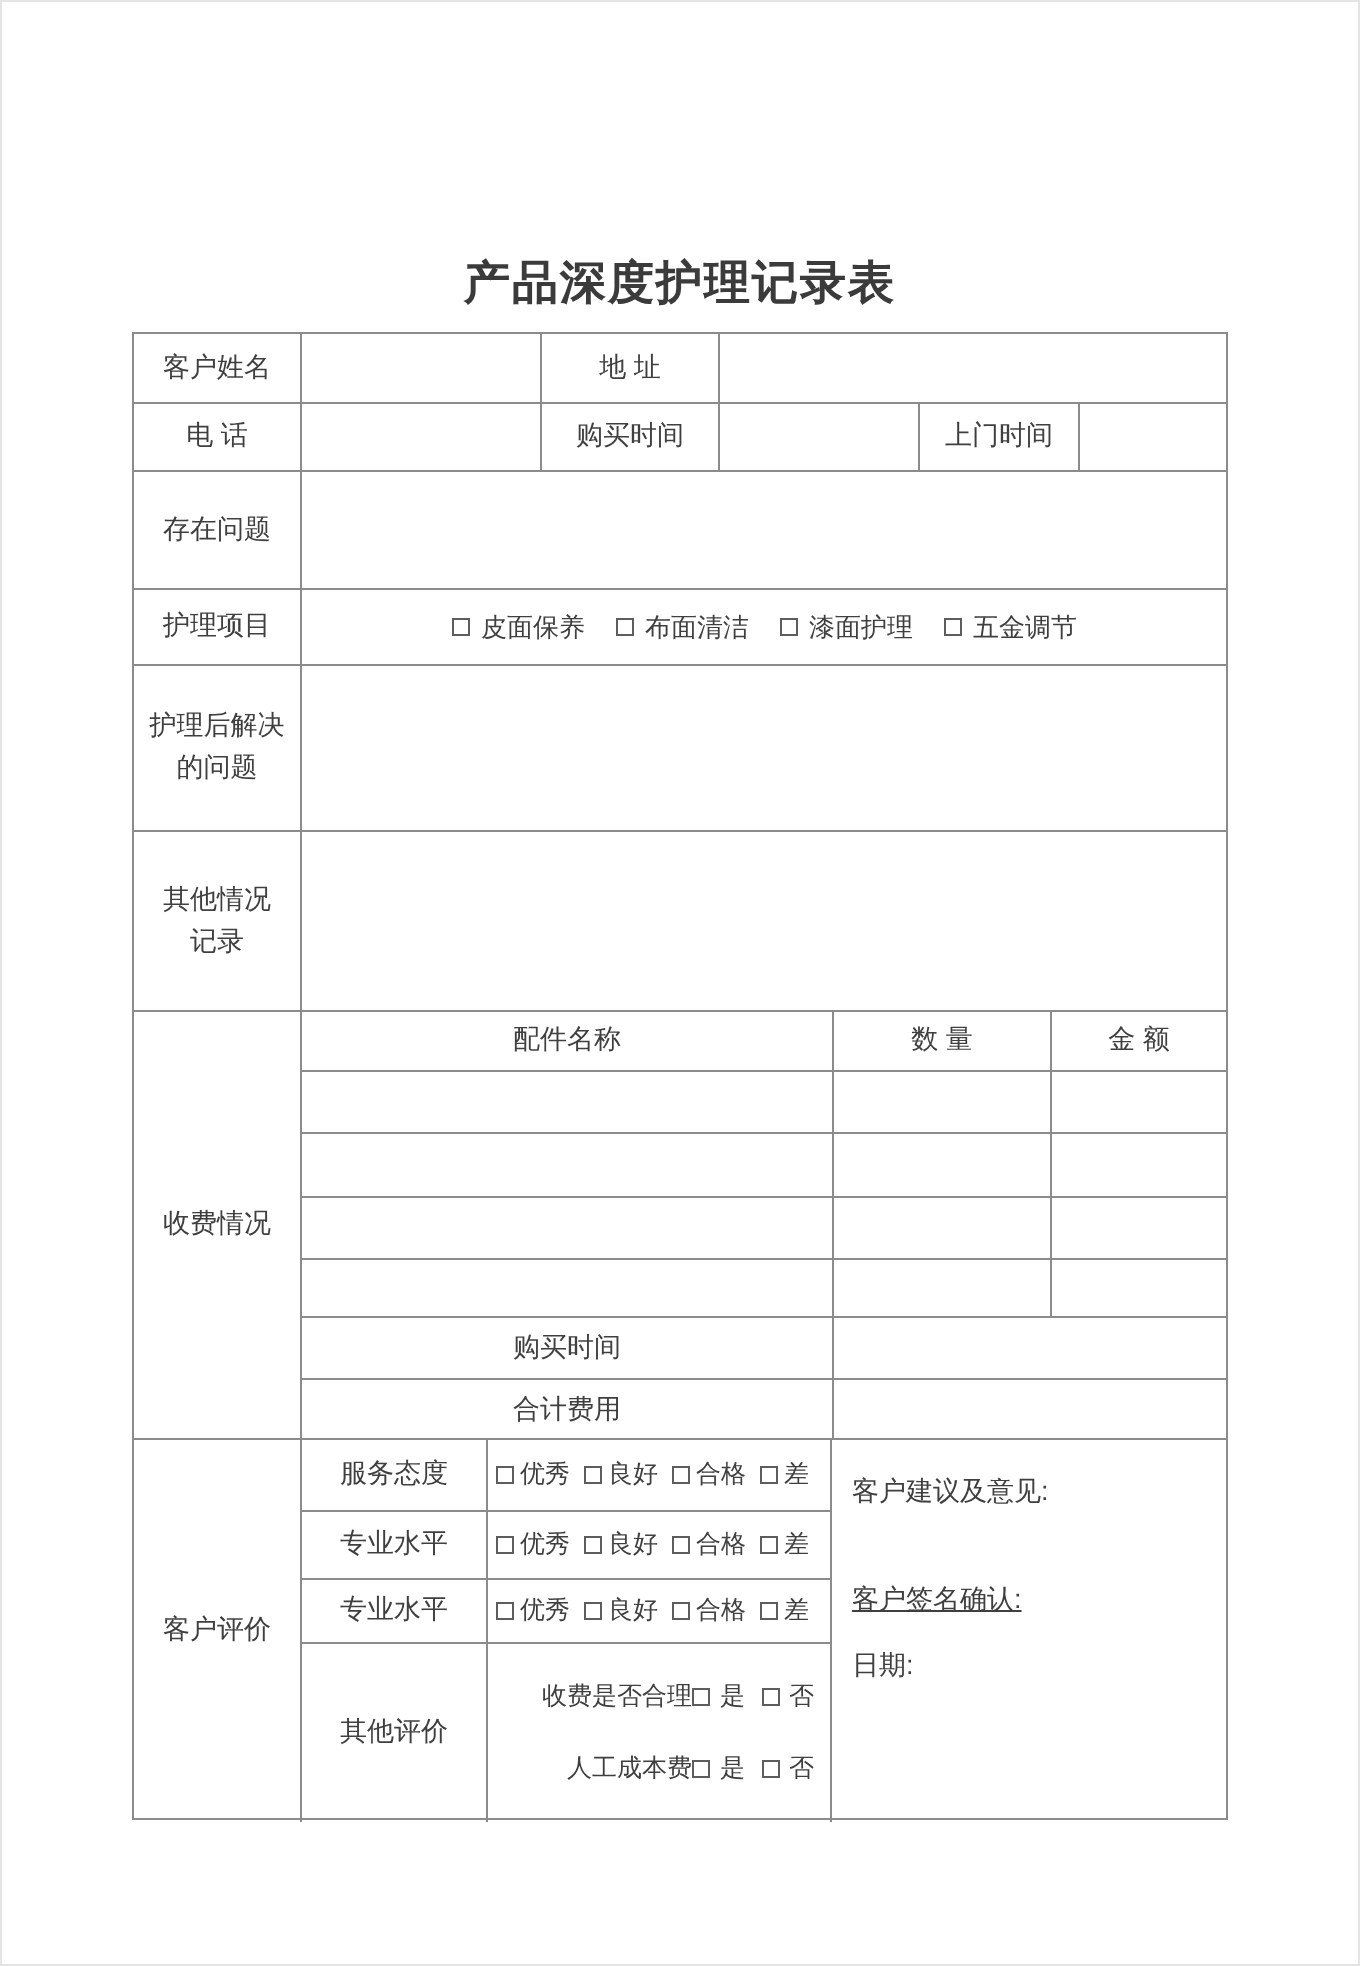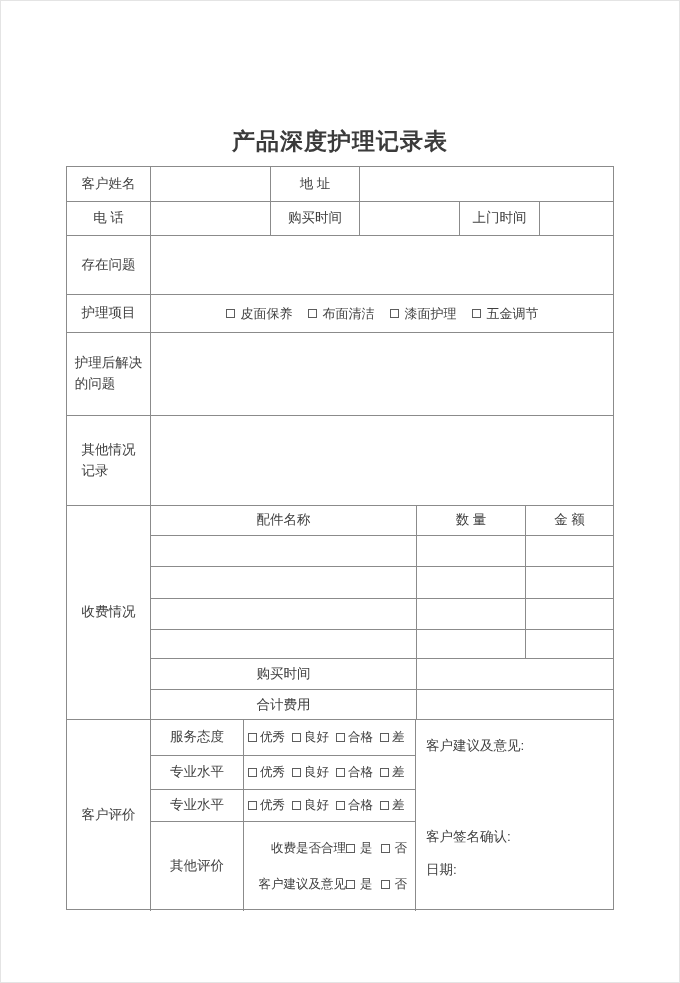--- a/index.html
+++ b/index.html
@@ -30,21 +30,21 @@
     left: 65px; top: 165px;
     width: 548px; height: 744px;
     border: 1px solid #8b8b8b;
     display: flex; flex-direction: column;
     font-size: 13.5px;
   }
   .r { display: flex; flex-direction: row; }
   .bt { border-top: 1px solid #8b8b8b; }
   .c { display: flex; align-items: center; }
   .bl { border-left: 1px solid #8b8b8b; }
-  .lbl { justify-content: center; text-align: left; line-height: 1.55; font-family: Liberation Serif, serif; }
+  .lbl { justify-content: center; text-align: center; line-height: 1.55; }
   .fx { flex: 1; }
   .w83 { width: 83px; flex: none; }
   .w120 { width: 120px; flex: none; }
   .w89 { width: 89px; flex: none; }
   .w100 { width: 100px; flex: none; }
   .w80 { width: 80px; flex: none; }
   .w265 { width: 265px; flex: none; }
   .w109 { width: 109px; flex: none; }
   .w92 { width: 92px; flex: none; }
   .h34 { height: 34px; flex: none; }
@@ -79,21 +79,21 @@
     padding: 8px 8px; font-size: 12.5px;
   }
   .oq-line { display: flex; justify-content: space-between; align-items: center; }
   .yn { display: inline-flex; gap: 8px; }
   .yn .cbg { gap: 5px; }
   .right-cell {
     flex-direction: column; align-items: flex-start;
     justify-content: flex-start;
     padding: 17px 0 0 10px; font-size: 13.5px;
   }
-  .sig { margin-top: 73px; }
+  .sig { margin-top: 36px; text-decoration: underline; }
   .dte { margin-top: 15px; }
 </style>
 </head>
 <body>
 
 <div class="page">
   <div class="title">产品深度护理记录表</div>
 
   <div class="tbl">
 
@@ -276,21 +276,21 @@
                     <span class="bx"></span>
                     <span>是</span>
                   </span>
                 <span class="cbg">
                     <span class="bx"></span>
                     <span>否</span>
                   </span>
               </span>
             </div>
             <div class="oq-line">
-              <span>客户建议及意见</span>
+              <span>人工成本费</span>
               <span class="yn">
                 <span class="cbg">
                     <span class="bx"></span>
                     <span>是</span>
                   </span>
                 <span class="cbg">
                     <span class="bx"></span>
                     <span>否</span>
                   </span>
               </span>

